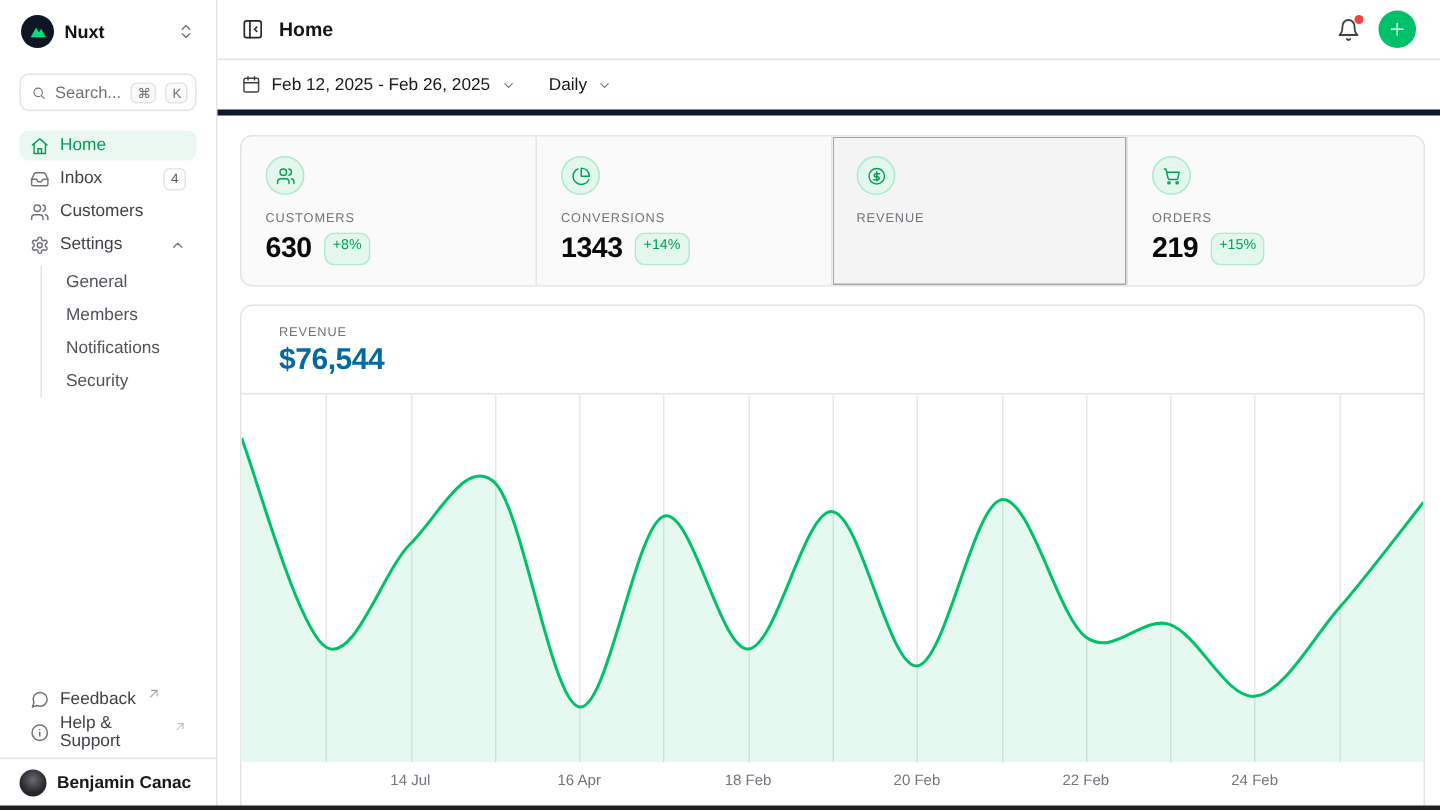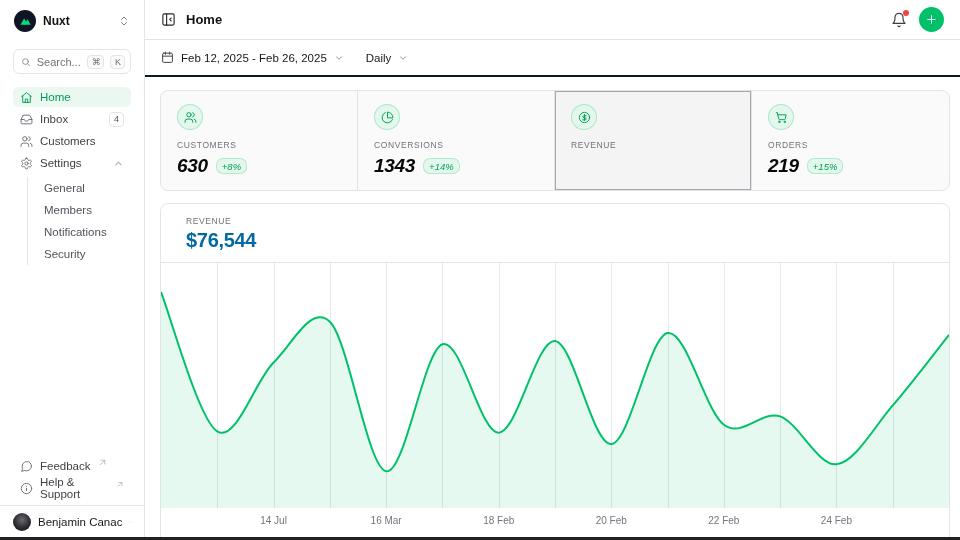--- a/index.html
+++ b/index.html
@@ -26,47 +26,47 @@
   .count-badge { margin-left:auto; font-size:9px; color:#52525b; border:1px solid #e4e4e7; border-radius:4px; background:#fff; padding:1px 4px; line-height:11px; }
   .trail-chev { margin-left:auto; width:11px; height:11px; color:#71717a; }
   .subnav { margin:2px 0 0 14px; border-left:1px solid #e4e4e7; display:flex; flex-direction:column; }
   .subnav-item { height:22px; line-height:22px; padding-left:16px; font-size:11.5px; color:#52525b; cursor:pointer; }
   .spacer { flex:1; }
   .side-foot { display:flex; flex-direction:column; gap:2px; }
   .ext-arrow { width:9px; height:9px; color:#9f9fa8; transform:translateY(-4px); }
   .user-sec { border-top:1px solid #e4e4e7; margin:7px -13px 0; padding:7px 13px 5px; }
   .user-row { display:flex; align-items:center; gap:7px; cursor:pointer; }
   .avatar { width:18px; height:18px; border-radius:50%; background:radial-gradient(circle at 50% 38%, #6b6b74 0%, #2c2c31 55%, #121215 100%); flex:none; }
-  .user-name { font-size:11.5px; font-weight:400; color:#18181b; flex:1; white-space:nowrap; }
+  .user-name { font-size:11.5px; font-weight:700; color:#18181b; flex:1; white-space:nowrap; }
 
   
   main { flex:1; display:flex; flex-direction:column; min-width:0; }
   header { height:40px; min-height:40px; border-bottom:1px solid #e4e4e7; display:flex; align-items:center; padding:0 16px; gap:10px; }
   .collapse-btn { width:15px; height:15px; color:#27272a; cursor:pointer; }
   .page-title { font-size:13px; font-weight:700; color:#131316; }
   .hdr-right { margin-left:auto; display:flex; align-items:center; gap:12px; }
   .bell-wrap { position:relative; width:16px; height:16px; color:#3f3f46; cursor:pointer; }
   .bell-dot { position:absolute; top:-2px; right:-2px; width:6px; height:6px; border-radius:50%; }
   .plus-btn { width:25px; height:25px; border-radius:50%; border:none; display:flex; align-items:center; justify-content:center; color:#fff; cursor:pointer; }
-  .toolbar { height:37px; min-height:37px; border-bottom:2px solid #0f172a; display:flex; align-items:center; padding:0 16px; gap:22px; }
+  .toolbar { height:37px; min-height:37px; border-bottom:4px solid #0f172a; display:flex; align-items:center; padding:0 16px; gap:22px; }
   .tb-btn { display:flex; align-items:center; gap:7px; font-size:11.5px; font-weight:500; color:#18181b; cursor:pointer; }
   .tb-btn .cal { width:13px; height:13px; color:#3f3f46; }
   .tb-btn .chev { width:10px; height:10px; color:#71717a; }
 
   .content { flex:1; padding:13px 10px 0 15px; min-height:0; }
 
   
   .stats { display:grid; grid-template-columns:repeat(4,1fr); border:1px solid #e4e4e7; border-radius:8px; background:#fafafa; overflow:hidden; }
   .stat-card { padding:13px 16px; border-right:1px solid #e4e4e7; cursor:pointer; }
   .stat-card:last-child { border-right:none; }
   .stat-card.selected { background:#f4f4f5; box-shadow:inset 0 0 0 1px #a5a5ad; }
   .stat-ic { width:26px; height:26px; border-radius:50%; background:#e3f7ec; box-shadow:inset 0 0 0 1px rgba(0,193,106,0.25); display:flex; align-items:center; justify-content:center; color:#00a155; }
   .stat-ic svg { width:13px; height:13px; }
   .stat-label { margin-top:10px; font-size:8.5px; font-weight:500; letter-spacing:0.6px; color:#71717a; }
-  .stat-vrow { margin-top:5px; display:flex; align-items:center; gap:8px;font-style:italic; }
+  .stat-vrow { margin-top:5px; display:flex; gap:8px; }
   .stat-value { font-size:19px; font-weight:700; letter-spacing:-0.3px; color:#09090b; }
   .delta-badge { font-size:9.5px; font-weight:500; color:#00a155; background:#e3f7ec; box-shadow:inset 0 0 0 1px rgba(0,193,106,0.22); border-radius:7px; padding:2.5px 6px; }
 
   
   .chart-card { margin-top:12px; border:1px solid #e4e4e7; border-radius:8px 8px 0 0; background:#fff; height:400px; }
   .chart-head { padding:12px 25px 10px; border-bottom:1px solid #e4e4e7; }
   .chart-label { font-size:8.5px; font-weight:500; letter-spacing:0.6px; color:#71717a; }
   .chart-value { margin-top:3px; font-size:20px; font-weight:700; letter-spacing:-0.3px; color:#0369a1; }
   .plot { position:relative; height:245px; overflow:hidden; }
   .gridline { position:absolute; top:0; bottom:0; width:1px; background:#e7e7ea; }
@@ -357,21 +357,21 @@
             <div class="gridline" style="left: 78.5714%;"></div>
             <div class="gridline" style="left: 85.7143%;"></div>
             <div class="gridline" style="left: 92.8571%;"></div>
             <svg viewBox="0 0 790 245" preserveAspectRatio="none">
             <path stroke="none" d="M0,29.1 C9.4,52.3 37.6,156.7 56.4,168.4 C75.2,180.1 94.1,117.8 112.9,99.5 C131.7,81.2 150.5,40.7 169.3,58.8 C188.1,76.9 206.9,204.6 225.7,208.3 C244.5,212 263.3,87.6 282.1,81.2 C300.9,74.8 319.8,170.2 338.6,169.7 C357.4,169.2 376.2,76.2 395,78.1 C413.8,80 432.6,182.3 451.4,181 C470.2,179.7 489.1,73.3 507.9,70.1 C526.7,66.9 545.5,147.8 564.3,161.7 C583.1,175.6 601.9,146.8 620.7,153.4 C639.5,160 658.3,203 677.1,201.2 C695.9,199.4 714.8,164 733.6,142.4 C752.4,120.8 780.6,83.6 790,71.8 L790,245 L0,245 Z" fill="rgba(0,193,106,0.10)"></path>
             <path fill="none" stroke-width="2" vector-effect="non-scaling-stroke" d="M0,29.1 C9.4,52.3 37.6,156.7 56.4,168.4 C75.2,180.1 94.1,117.8 112.9,99.5 C131.7,81.2 150.5,40.7 169.3,58.8 C188.1,76.9 206.9,204.6 225.7,208.3 C244.5,212 263.3,87.6 282.1,81.2 C300.9,74.8 319.8,170.2 338.6,169.7 C357.4,169.2 376.2,76.2 395,78.1 C413.8,80 432.6,182.3 451.4,181 C470.2,179.7 489.1,73.3 507.9,70.1 C526.7,66.9 545.5,147.8 564.3,161.7 C583.1,175.6 601.9,146.8 620.7,153.4 C639.5,160 658.3,203 677.1,201.2 C695.9,199.4 714.8,164 733.6,142.4 C752.4,120.8 780.6,83.6 790,71.8" stroke="#00C16A"></path>
           </svg>
         </div>
         <div class="xaxis">
             <span class="axis-label" style="left: 14.2857%;">14 Jul</span>
-            <span class="axis-label" style="left: 28.5714%;">16 Mar</span>
+            <span class="axis-label" style="left: 28.5714%;">16 Apr</span>
             <span class="axis-label" style="left: 42.8571%;">18 Feb</span>
             <span class="axis-label" style="left: 57.1429%;">20 Feb</span>
             <span class="axis-label" style="left: 71.4286%;">22 Feb</span>
             <span class="axis-label" style="left: 85.7143%;">24 Feb</span>
           </div>
       </div>
 
     </div>
   </main>
 

